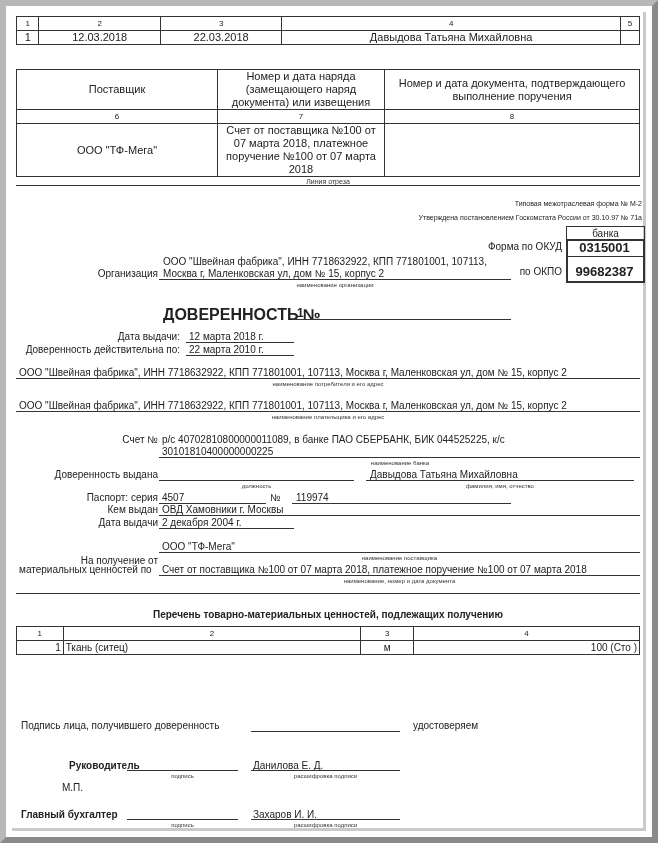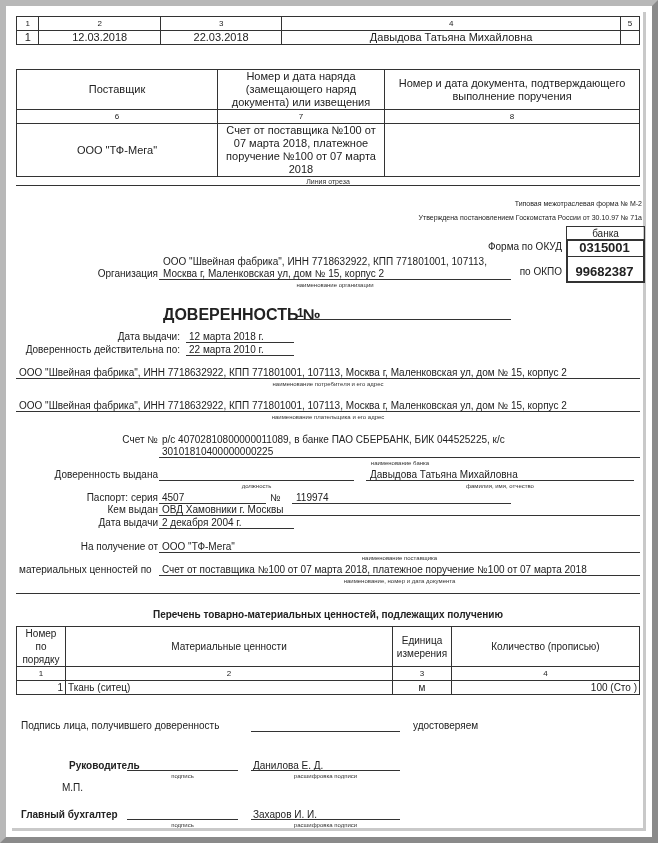--- a/index.html
+++ b/index.html
@@ -122,39 +122,33 @@
 <div class="val" style="left:270px;top:492px;">№</div>
 <div class="val" style="left:296px;top:492px;">119974</div>
 <div class="line" style="left:292px;top:503px;width:219px;"></div>
 <div class="lbl" style="right:500px;top:504px;">Кем выдан</div>
 <div class="val" style="left:162px;top:504px;">ОВД Хамовники г. Москвы</div>
 <div class="line" style="left:159px;top:515px;width:481px;"></div>
 <div class="lbl" style="right:500px;top:517px;">Дата выдачи</div>
 <div class="val" style="left:162px;top:517px;">2 декабря 2004 г.</div>
 <div class="line" style="left:159px;top:528px;width:135px;"></div>
 
-<div class="lbl" style="right:500px;top:541px;padding-left:14px;">На получение от</div>
+<div class="lbl" style="right:500px;top:555px;padding-left:14px;">На получение от</div>
 <div class="val" style="left:162px;top:541px;">ООО "ТФ-Мега"</div>
 <div class="line" style="left:159px;top:552px;width:481px;"></div>
 <div class="tiny" style="left:159px;top:555px;width:481px;">наименование поставщика</div>
 <div class="val" style="left:19px;top:564px;width:141px;overflow:hidden;">материальных ценностей по</div>
 <div class="val" style="left:162px;top:564px;">Счет от поставщика №100 от 07 марта 2018, платежное поручение №100 от 07 марта 2018</div>
 <div class="line" style="left:159px;top:575px;width:481px;"></div>
 <div class="tiny" style="left:159px;top:578px;width:481px;">наименование, номер и дата документа</div>
 <div class="line" style="left:16px;top:593px;width:624px;"></div>
 
 <div class="abs bold" style="left:16px;top:609px;width:624px;text-align:center;font-size:10px;">Перечень товарно-материальных ценностей, подлежащих получению</div>
 <table class="grid" style="left:16px;top:626px;width:624px;font-size:10px;">
   <tbody>
-      <tr style="height:40px;">
-    <td style="width:44px">Номер по порядку</td>
-    <td style="width:322px">Материальные ценности</td>
-    <td style="width:54px">Единица измерения</td>
-    <td>Количество (прописью)</td>
-  </tr>
   <tr>
     <td class="num">1</td>
     <td class="num">2</td>
     <td class="num">3</td>
     <td class="num">4</td>
   </tr>
   <tr>
     <td style="text-align:right">1</td>
     <td style="text-align:left">Ткань (ситец)</td>
     <td>м</td>

